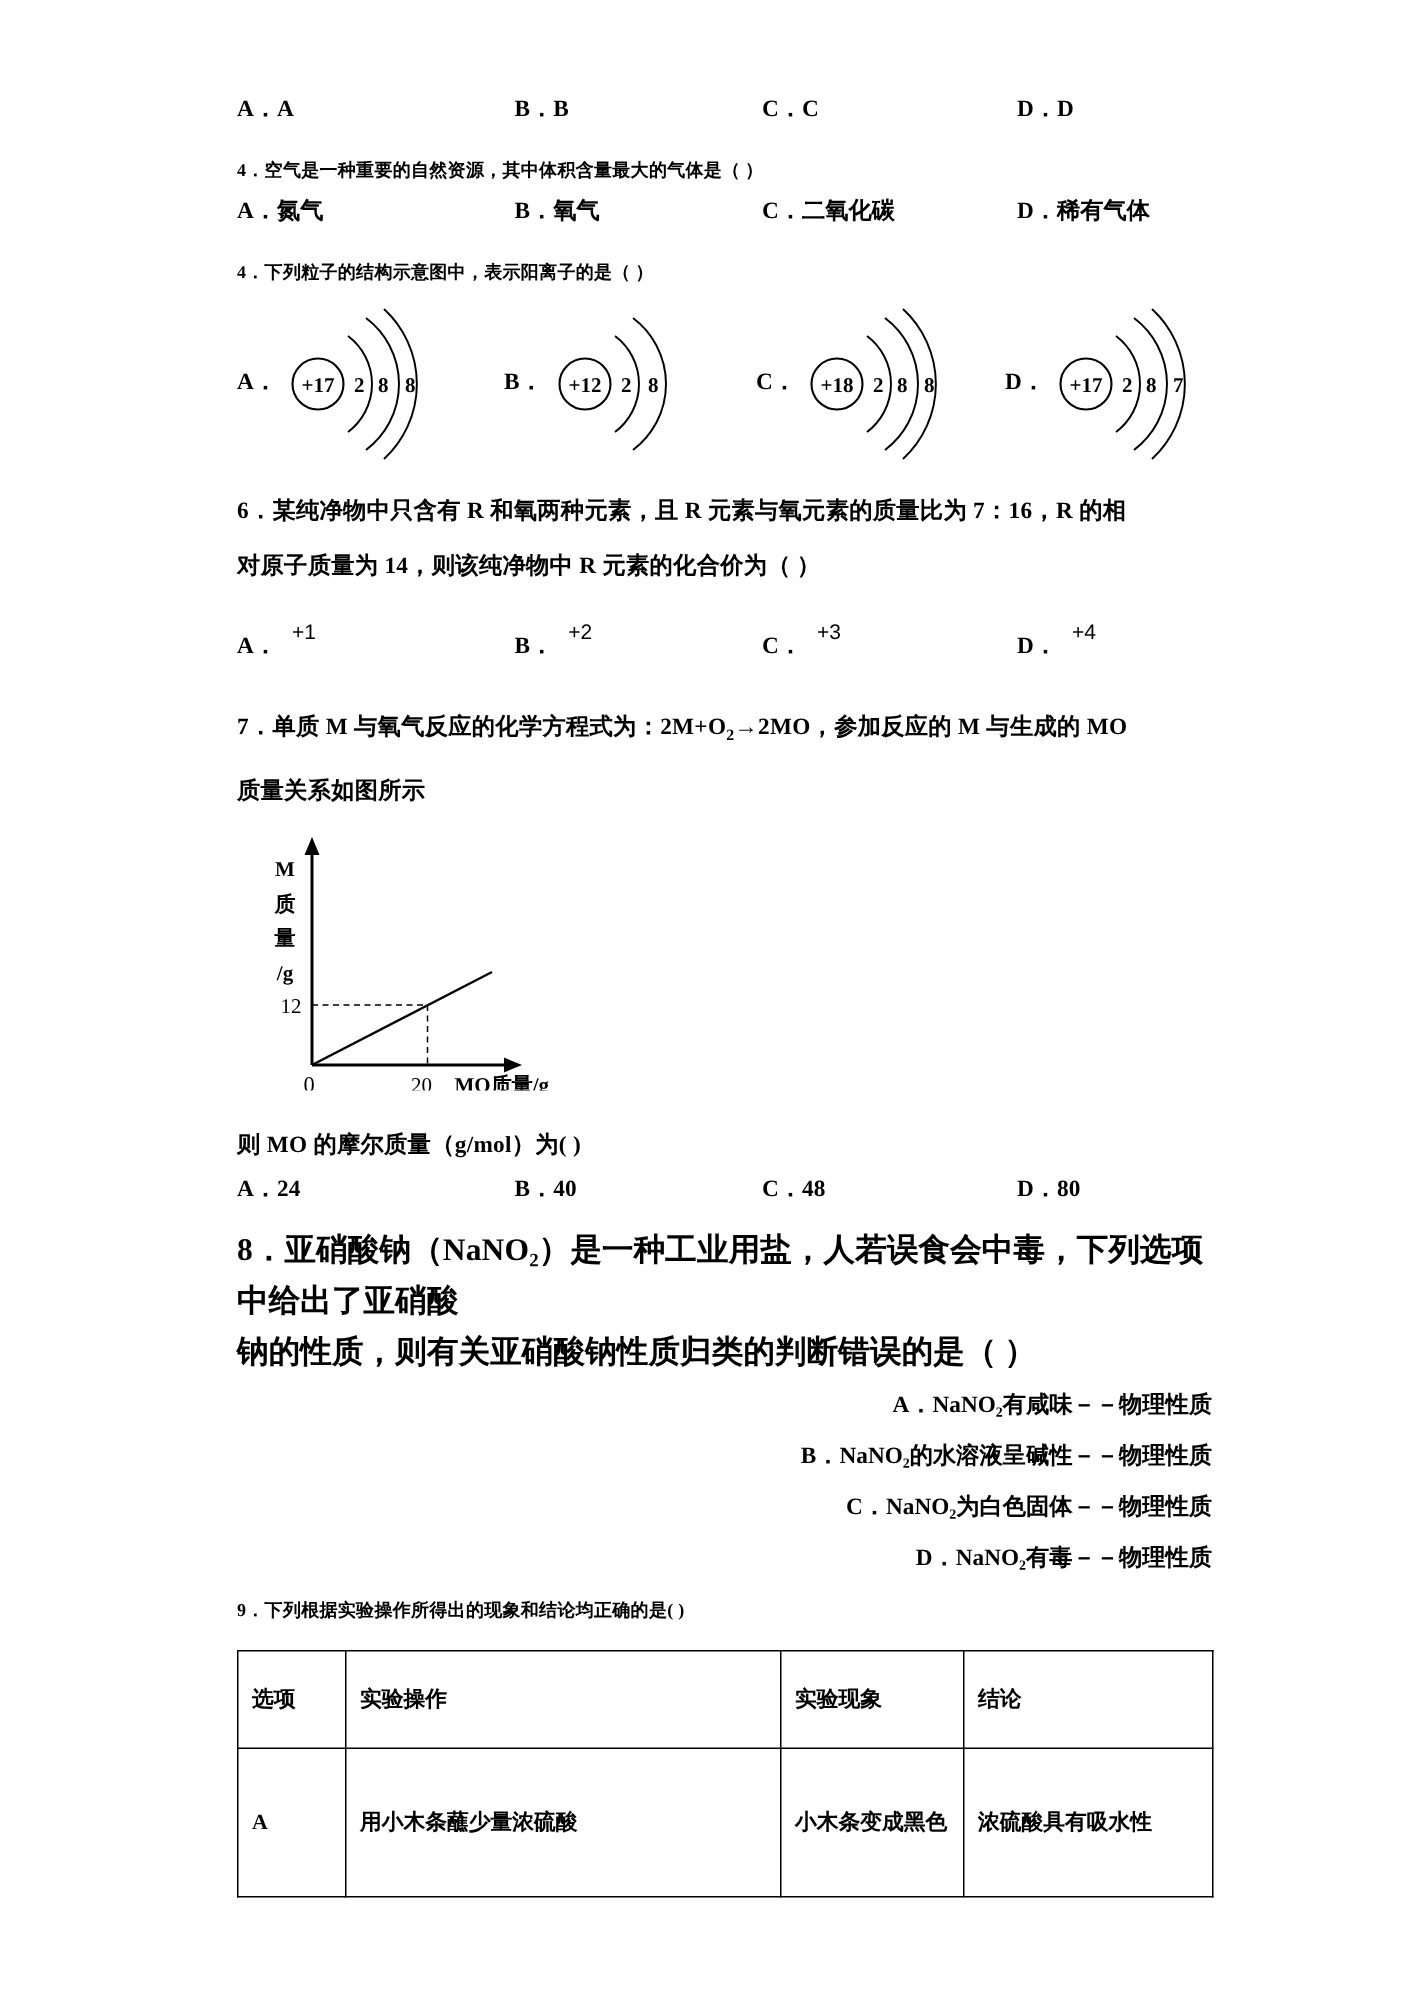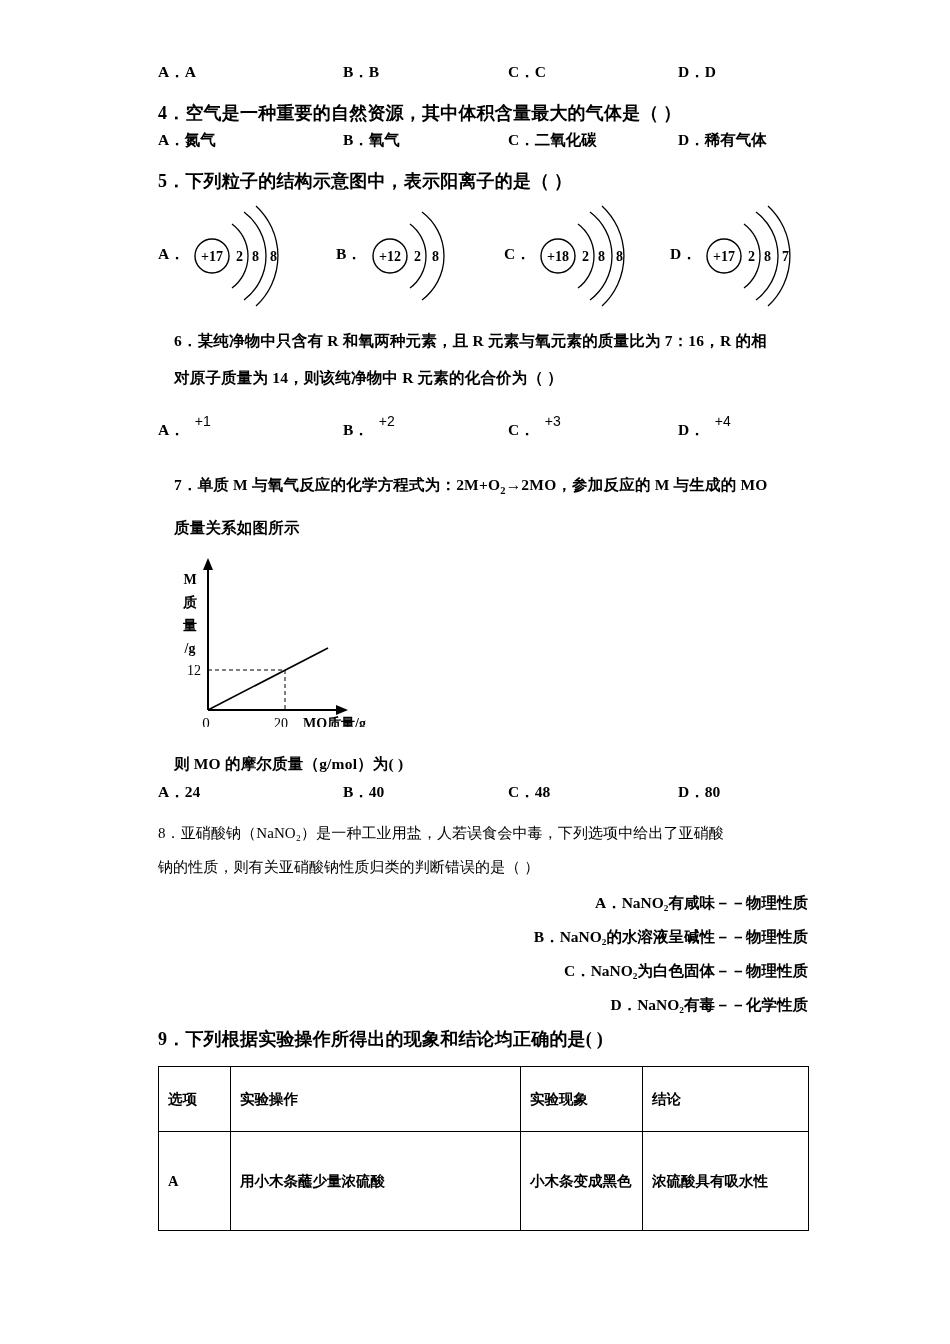--- a/index.html
+++ b/index.html
@@ -23,36 +23,35 @@
   }
   .content {
     position: absolute;
     left: 155px;
     top: 62px;
     width: 650px;
   }
 
   
   .qline {
-    font-size: 18px;
+    font-size: 12px;
     font-weight: bold;
     line-height: 34px;
     letter-spacing: 0.2px;
     white-space: nowrap;
   }
   .qpara {
     font-size: 15.5px;
     font-weight: bold;
     line-height: 37px;
     letter-spacing: 0.2px;
-    margin-left: 16px;
   }
   .stem {
-    font-size: 15px;
-    font-weight: normal;
+    font-size: 21px;
+    font-weight: bold;
     line-height: 34px;
     letter-spacing: 0.1px;
   }
 
   
   .opts4 {
     position: relative;
     height: 34px;
   }
   .opts4 .opt {
@@ -158,21 +157,21 @@
     </div>
 
     <div class="qline">4．空气是一种重要的自然资源，其中体积含量最大的气体是（  ）</div>
     <div class="opts4">
       <span class="opt">A．氮气</span>
       <span class="opt">B．氧气</span>
       <span class="opt">C．二氧化碳</span>
       <span class="opt">D．稀有气体</span>
     </div>
 
-    <div class="qline">5．下列粒子的结构示意图中，表示阳离子的是（    ）</div>
+    <div class="qline">4．下列粒子的结构示意图中，表示阳离子的是（    ）</div>
 
     <div class="shellrow">
 
       <div class="shellitem" style="left:0px;">
         <span class="slab">A．</span>
         <svg width="150" height="104" viewBox="0 0 150 104">
           <circle cx="26" cy="52" r="17" fill="none" stroke="#000" stroke-width="1.4"></circle>
           <text x="26" y="57" font-family="Liberation Serif, serif" font-size="14" font-weight="bold" text-anchor="middle">+17</text>
           <path d="M 46 20 A 40 40 0 0 1 46 84" fill="none" stroke="#000" stroke-width="1.3"></path>
           <path d="M 58 8 A 55 55 0 0 1 58 96" fill="none" stroke="#000" stroke-width="1.3"></path>
@@ -282,21 +281,21 @@
       <span class="opt">D．80</span>
     </div>
 
     <div class="stem">8．亚硝酸钠（NaNO₂）是一种工业用盐，人若误食会中毒，下列选项中给出了亚硝酸</div>
     <div class="stem">钠的性质，则有关亚硝酸钠性质归类的判断错误的是（    ）</div>
 
     <div class="optlist" style="margin-top:2px;text-align:right;">
       <div class="optrow">A．NaNO₂有咸味－－物理性质</div>
       <div class="optrow">B．NaNO₂的水溶液呈碱性－－物理性质</div>
       <div class="optrow">C．NaNO₂为白色固体－－物理性质</div>
-      <div class="optrow">D．NaNO₂有毒－－化学性质</div>
+      <div class="optrow">D．NaNO₂有毒－－物理性质</div>
     </div>
 
     <div class="qline">9．下列根据实验操作所得出的现象和结论均正确的是(      )</div>
 
     <table class="exp">
       <colgroup>
         <col class="c0">
           <col class="c1">
           <col class="c2">
           <col class="c3">

